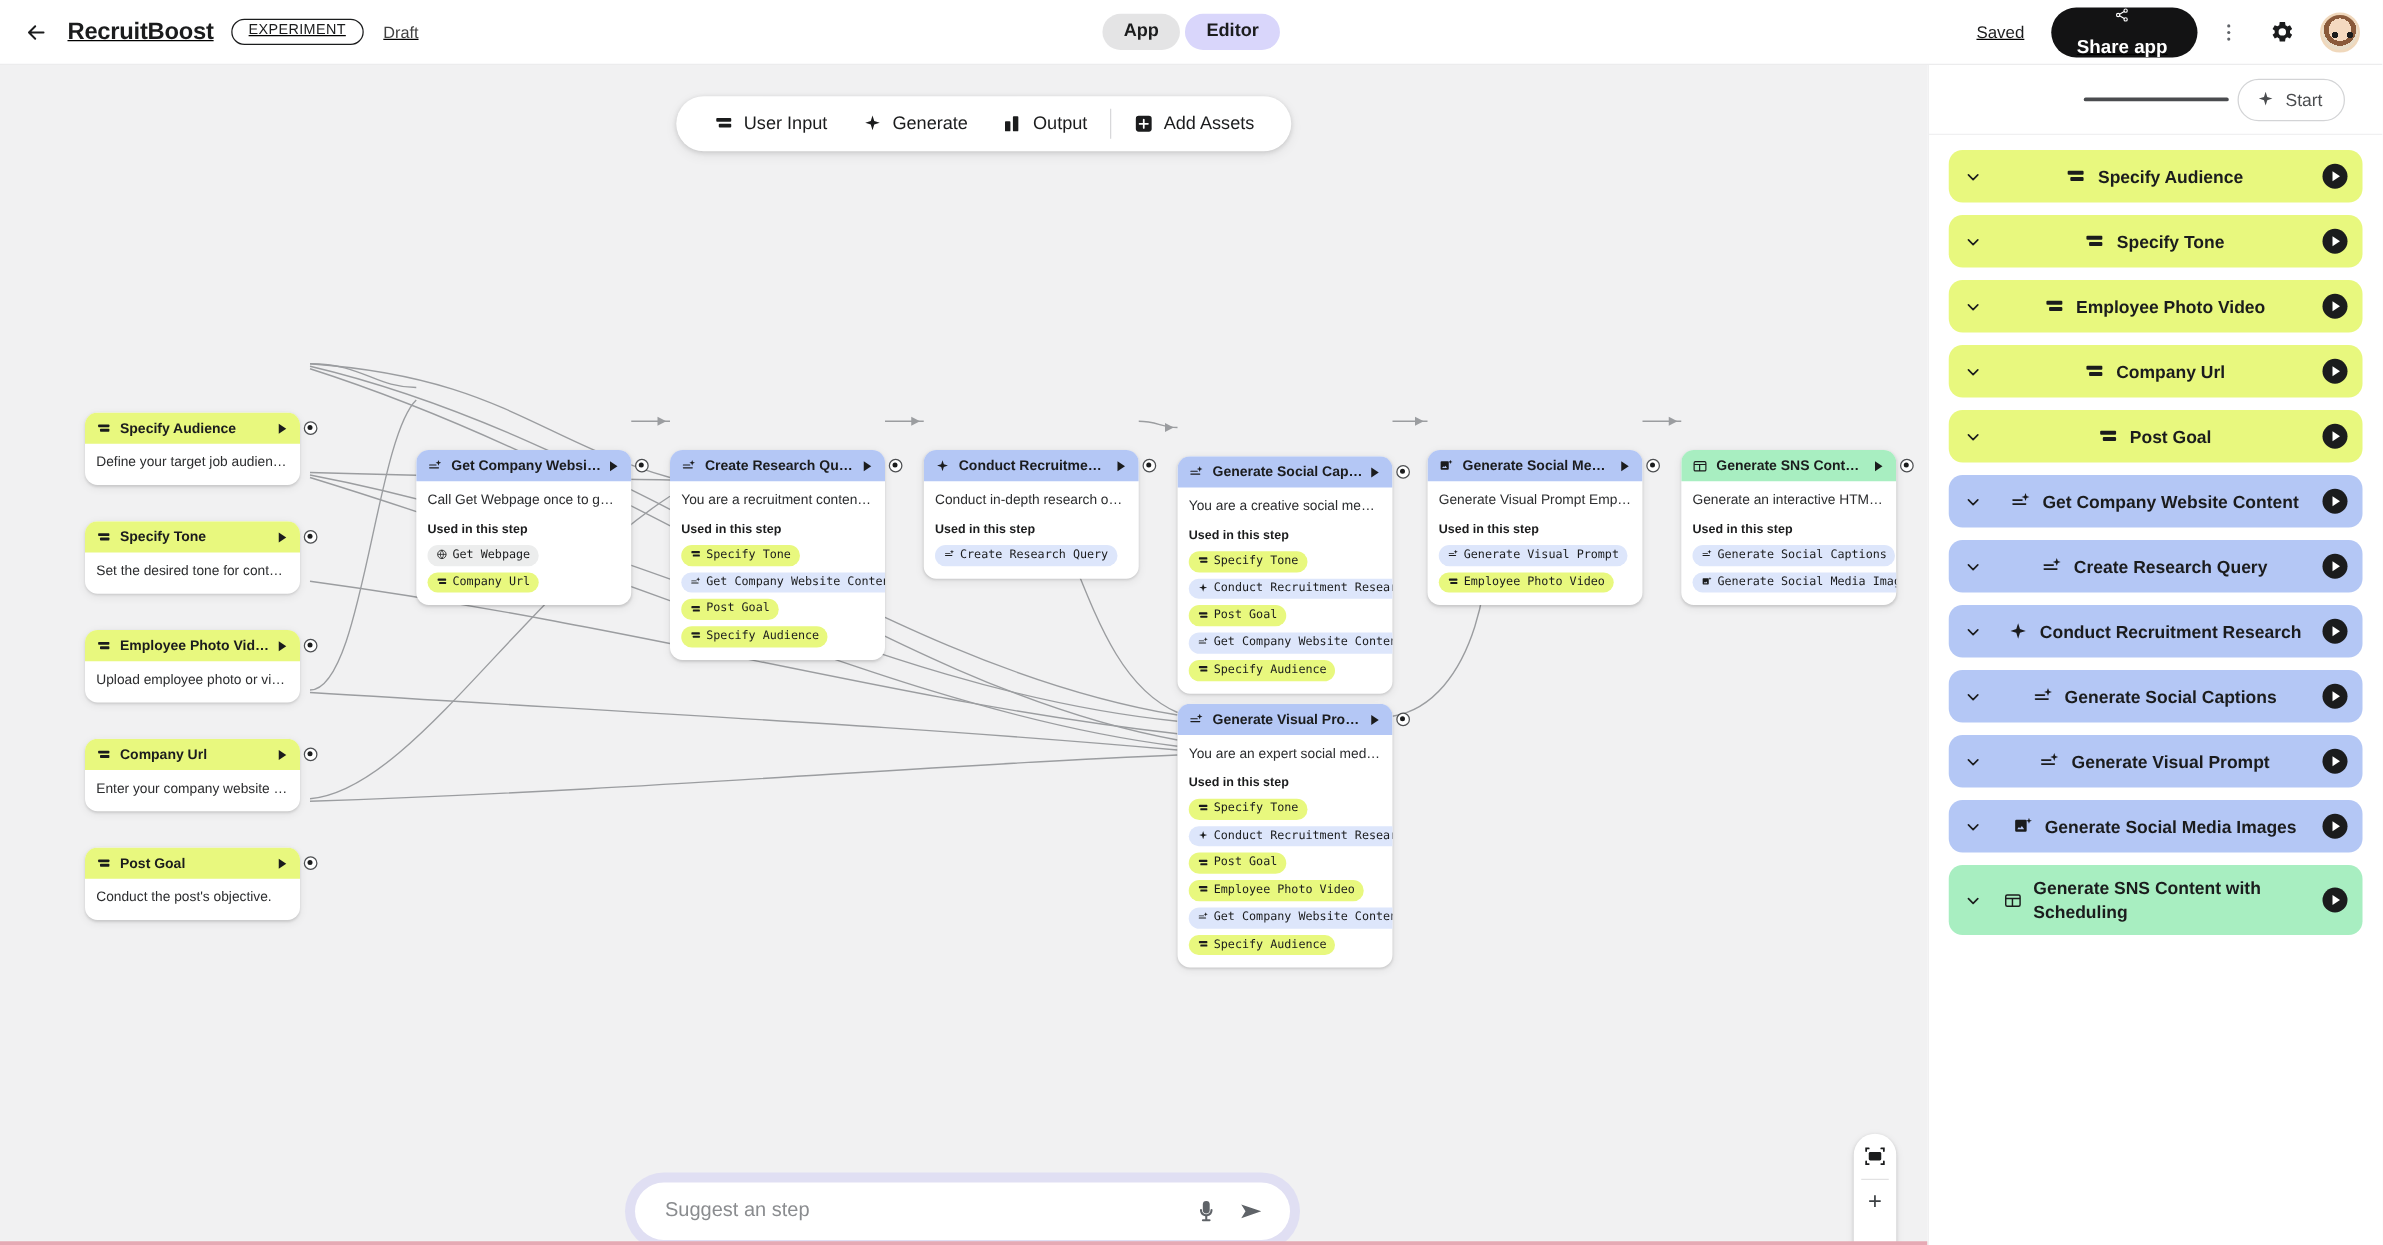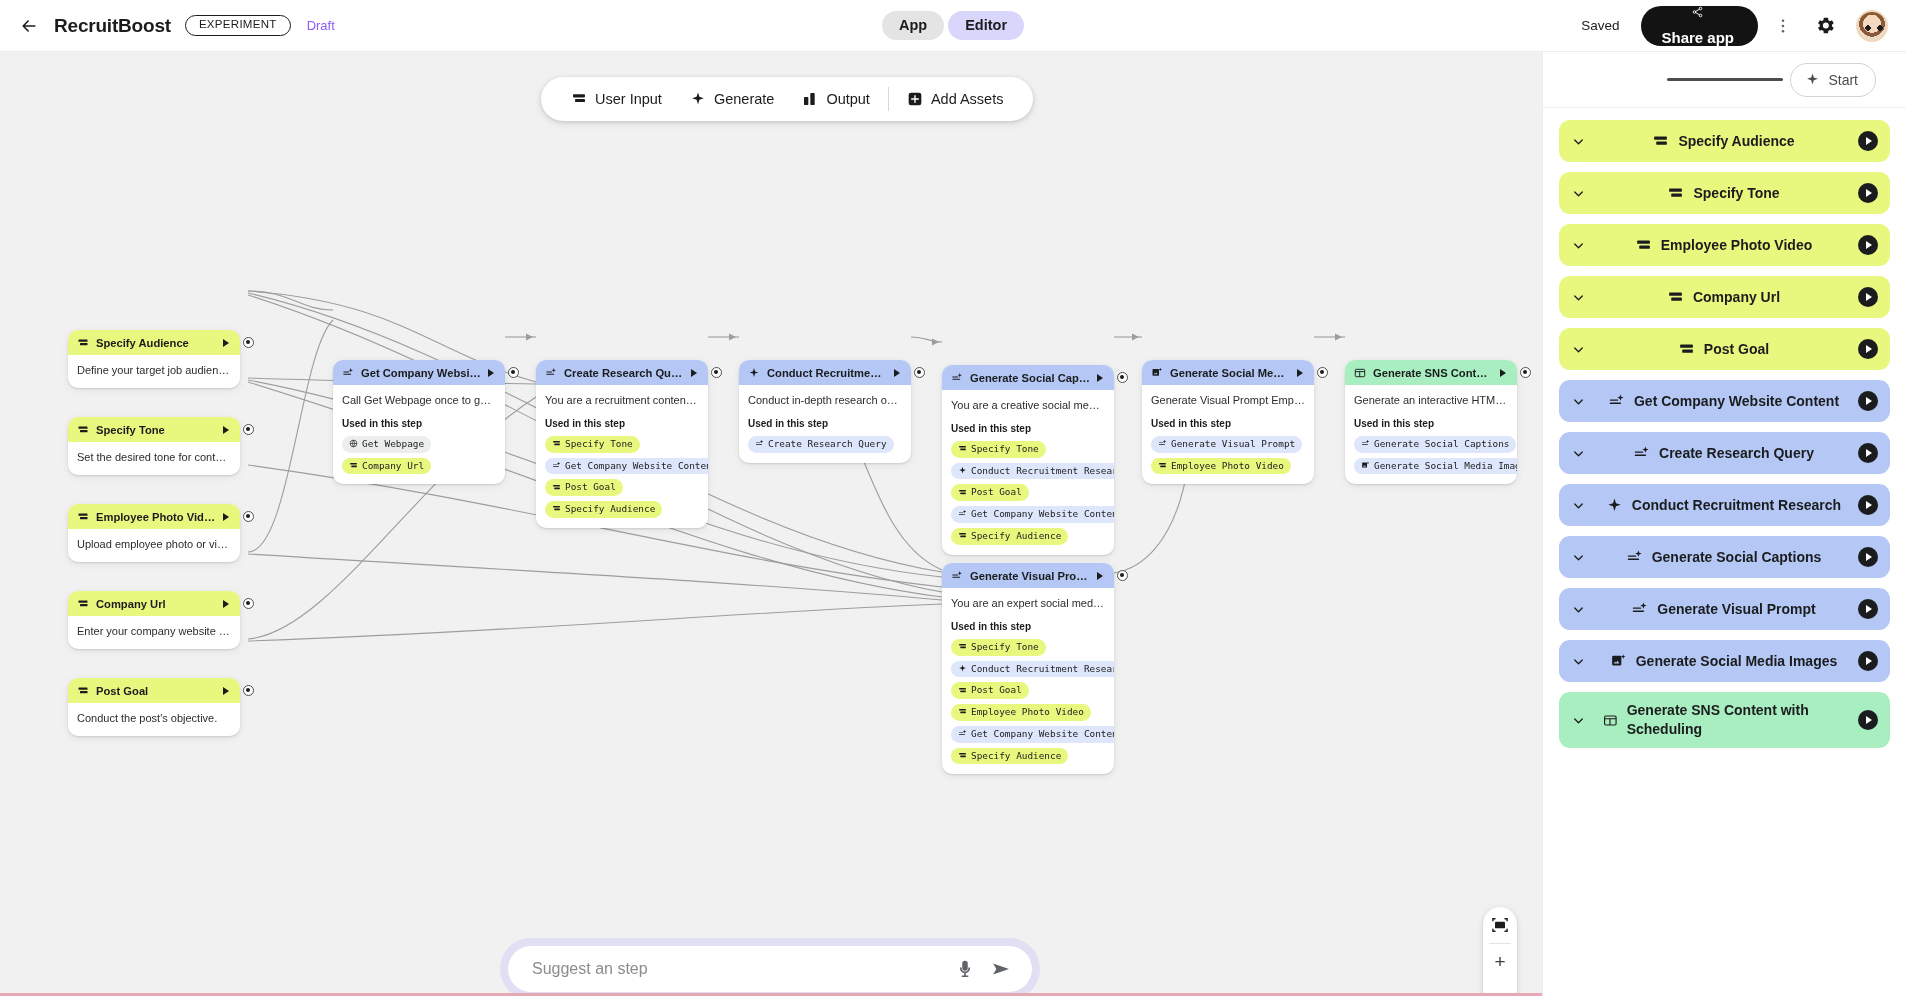--- a/index.html
+++ b/index.html
@@ -7,37 +7,37 @@
     width: 1906px; height: 996px;
     font-family: "Liberation Sans", sans-serif;
     background: #ffffff; overflow: hidden;
   }
   body { position: relative; }
 
   
   .header {
     position: absolute; top: 0; left: 0; width: 1906px; height: 52px;
     background: #fff; display: flex; align-items: center;
-    border-bottom: 1px solid #ececed; z-index: 40;
+    border-bottom: 1px solid #ececed; z-index: 40; text-decoration: underline;
   }
   .hdr-back {
     margin-left: 14px; width: 30px; height: 30px; display: flex;
     align-items: center; justify-content: center; border-radius: 50%;
     cursor: pointer;
   }
   .hdr-title {
     margin-left: 10px; font-size: 19px; font-weight: 700; color: #1b1c1d;
     letter-spacing: -0.2px;
   }
   .hdr-badge {
     margin-left: 14px; border: 1.4px solid #1b1c1d; border-radius: 20px;
     padding: 3px 13px 4px; font-size: 11.5px; font-weight: 500;
     letter-spacing: 0.3px; color: #1b1c1d; line-height: 1;
   }
-  .hdr-draft { margin-left: 16px; font-size: 13px; color: #8b5cf6; }
+  .hdr-draft { margin-left: 16px; font-size: 13px; color: #404040; }
 
   .seg {
     position: absolute; left: 50%; transform: translateX(-50%);
     display: flex; gap: 4px; align-items: center;
   }
   .seg-btn {
     border-radius: 18px; padding: 7px 17px; font-size: 14.5px;
     font-weight: 600; color: #1b1c1d; cursor: pointer; line-height: 1;
   }
   .seg-app { background: #e4e4e5; }

